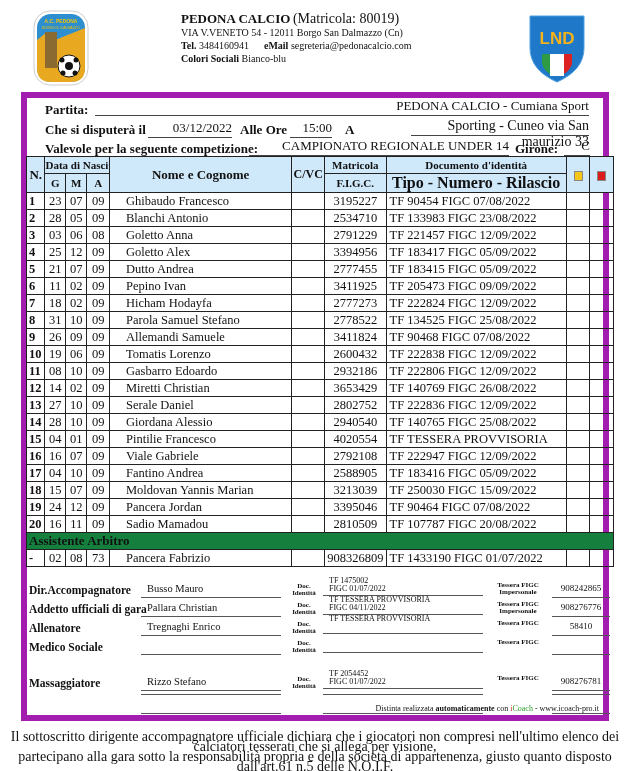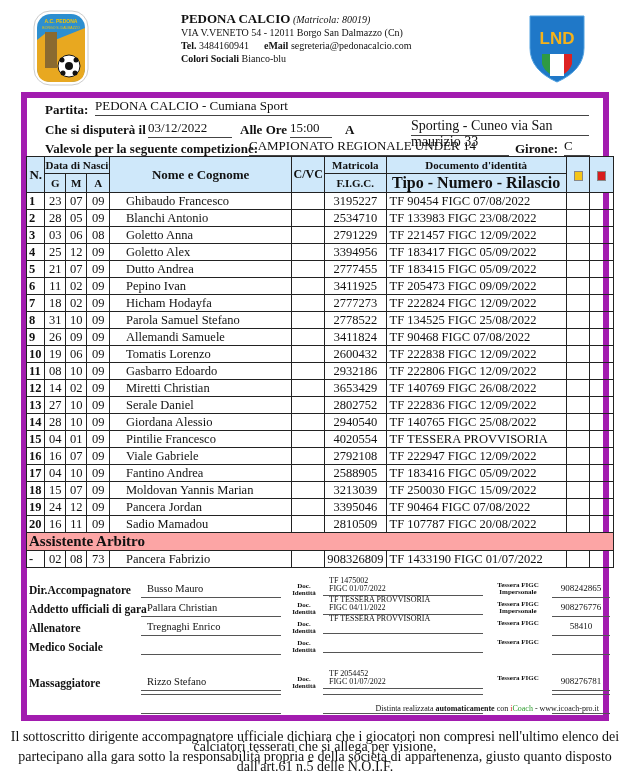--- a/index.html
+++ b/index.html
@@ -5,40 +5,40 @@
   * { box-sizing: border-box; margin: 0; padding: 0; }
   html, body { width: 630px; height: 771px; background: #ffffff; overflow: hidden; }
   body { font-family: "Liberation Serif", serif; color: #111; position: relative; }
 
   
   .hdr { position: absolute; left: 0; top: 0; width: 630px; height: 88px; }
   .logo-left { position: absolute; left: 33px; top: 10px; width: 56px; height: 76px; }
   .logo-right { position: absolute; left: 526px; top: 12px; width: 62px; height: 72px; }
   .club { position: absolute; left: 181px; top: 12px; font-size: 10px; line-height: 13px; }
   .club .name { font-size: 13px; font-weight: bold; }
-  .club .mat { font-size: 10px; font-style: italic; }
+  .club .mat { font-size: 14px; }
   .club b { font-weight: bold; }
 
   
   .main { position: absolute; left: 21px; top: 92px; width: 588px; height: 629px; border: 6px solid #a21caf; }
 
   .meta-row { position: absolute; font-size: 13px; font-weight: bold; white-space: nowrap; }
-  .uline { position: absolute; border-bottom: 1.5px solid #444; font-weight: normal; text-align: left; font-size: 13px; }
+  .uline { position: absolute; border-bottom: 1.5px solid #444; font-weight: normal; text-align: right; font-size: 13px; }
 
   
   table.players { position: absolute; left: -1px; top: 58px; width: 588px; border-collapse: collapse; table-layout: fixed; }
   table.players td, table.players th { border: 1.5px solid #222; height: 17px; font-size: 12.5px; padding: 0; overflow: hidden; white-space: nowrap; }
   table.players th { background: #cfe8fa; font-weight: bold; font-size: 11px; text-align: center; }
   table.players th.big { font-size: 13px; }
   td.n { font-weight: bold; font-size: 12.5px; padding-left: 2px !important; }
   td.c { text-align: center; font-size: 13px; }
   td.nm { padding-left: 16px !important; font-size: 10.5px; }
   td.mat { text-align: center; font-size: 13.5px; }
   td.doc { font-size: 7.5px; padding-left: 3px !important; }
-  tr.sect td { background: #fca5a5; font-weight: bold; font-size: 15px; padding-left: 2px; height: 16px; }
+  tr.sect td { background: #15803d; font-weight: bold; font-size: 13px; padding-left: 2px; height: 16px; }
   .card { display: inline-block; width: 9px; height: 10px; border: 1px solid #888; vertical-align: middle; }
 
   
   .staff { position: absolute; left: 0; width: 588px; height: 20px; }
   .staff .role { position: absolute; left: 2px; top: 4px; font-size: 11.5px; font-weight: bold; }
   .staff .pname { position: absolute; left: 114px; top: 0; width: 140px; height: 18px; border-bottom: 1.5px solid #555; font-size: 10.5px; padding-left: 6px; padding-top: 3px; }
   .staff .dl { position: absolute; left: 262px; top: 3px; font-size: 7px; font-weight: bold; line-height: 7px; text-align: center; width: 30px; }
   .staff .dv { position: absolute; left: 296px; top: -3px; width: 160px; height: 19px; border-bottom: 1.5px solid #555; font-size: 8px; line-height: 8px; padding-left: 6px; }
   .staff .tl { position: absolute; left: 460px; top: 2px; font-size: 7px; font-weight: bold; line-height: 7px; text-align: center; width: 62px; }
   .staff .tv { position: absolute; left: 525px; top: 0; width: 58px; height: 18px; border-bottom: 1.5px solid #555; font-size: 9px; text-align: center; padding-top: 3px; }

